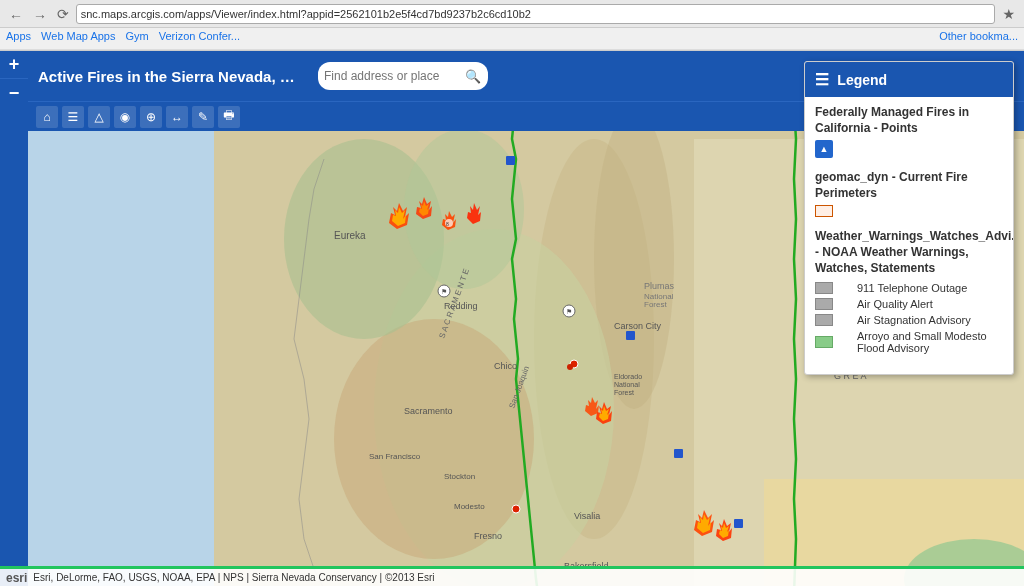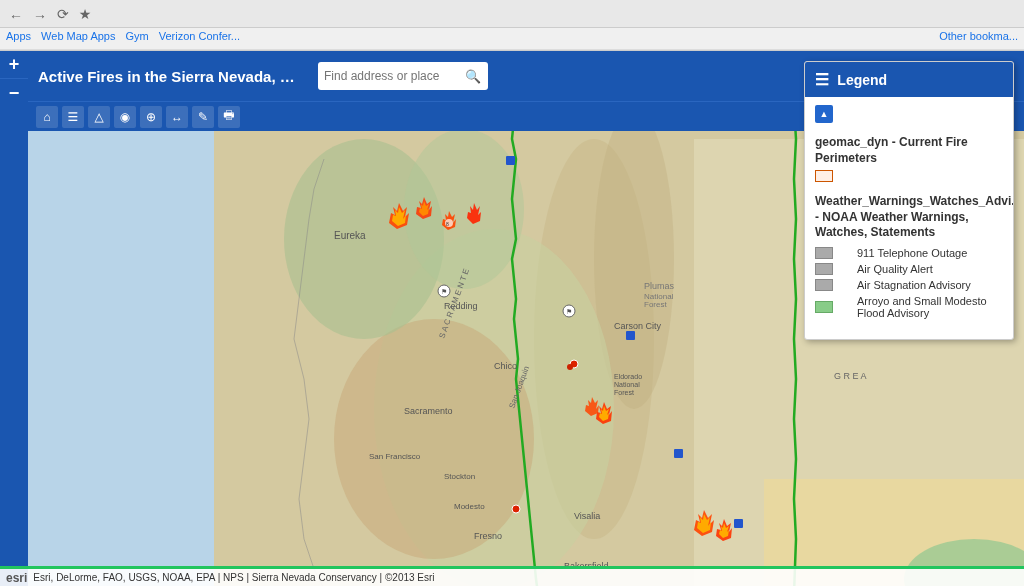--- a/index.html
+++ b/index.html
@@ -49,21 +49,21 @@
     
     .top-header {
       position: absolute; top: 0; left: 28px; right: 0; height: 50px;
       background: #1a56b0; display: flex; align-items: center; padding: 0 10px; gap: 10px;
     }
     .app-title {
       color: white; font-size: 15px; font-weight: bold; flex: 0 0 auto; max-width: 270px;
       white-space: nowrap; overflow: hidden; text-overflow: ellipsis;
     }
     .search-bar {
-      display: flex; align-items: center; background: white; border-radius: 3px;
+      display: flex; align-items: center; background: white; border-radius: 12px;
       padding: 2px 6px; flex: 0 0 170px; height: 28px; justify-content: space-between;
     }
     .search-input {
       border: none; outline: none; font-size: 12px; color: #555; width: 100%; background: transparent;
     }
     .search-icon-btn { color: #555; font-size: 13px; cursor: pointer; }
 
     
     .toolbar-row {
       position: absolute; top: 50px; left: 28px; right: 0; height: 30px;
@@ -118,20 +118,21 @@
     .esri-logo { font-weight: bold; color: #555; margin-right: 6px; font-size: 12px; }
   </style>
 </head>
 <body>
 
 <div class="browser-chrome">
   <div class="nav-bar">
     <span class="nav-btn">←</span>
     <span class="nav-btn">→</span>
     <span class="nav-btn">⟳</span>
+    <input class="url-bar" type="text" value="snc.maps.arcgis.com/apps/Viewer/index.html?appid=2562101b2e5f4cd7bd9237b2c6cd10b2" style="">
     <span class="nav-btn">★</span>
   </div>
   <div class="bookmarks-bar">
     <span class="bookmark-item">Apps</span>
     <span class="bookmark-item">Web Map Apps</span>
     <span class="bookmark-item">Gym</span>
     <span class="bookmark-item">Verizon Confer...</span>
     <span style="flex:1"></span>
     <span class="bookmark-item">Other bookma...</span>
   </div>
@@ -270,20 +271,21 @@
   </div>
 
   <div class="legend-panel">
     <div class="legend-header">
       <span class="legend-menu-icon">☰</span>
       <span>Legend</span>
     </div>
     <div class="legend-body">
 
       <div class="legend-section">
+        <div class="legend-section-title">Federally Managed Fires in California - Points</div>
         <div class="legend-icon-row">
           <div class="point-icon">
             <span>▲</span>
           </div>
         </div>
       </div>
 
       <div class="legend-section">
         <div class="legend-section-title">geomac_dyn - Current Fire Perimeters</div>
         <div class="legend-icon-row">

